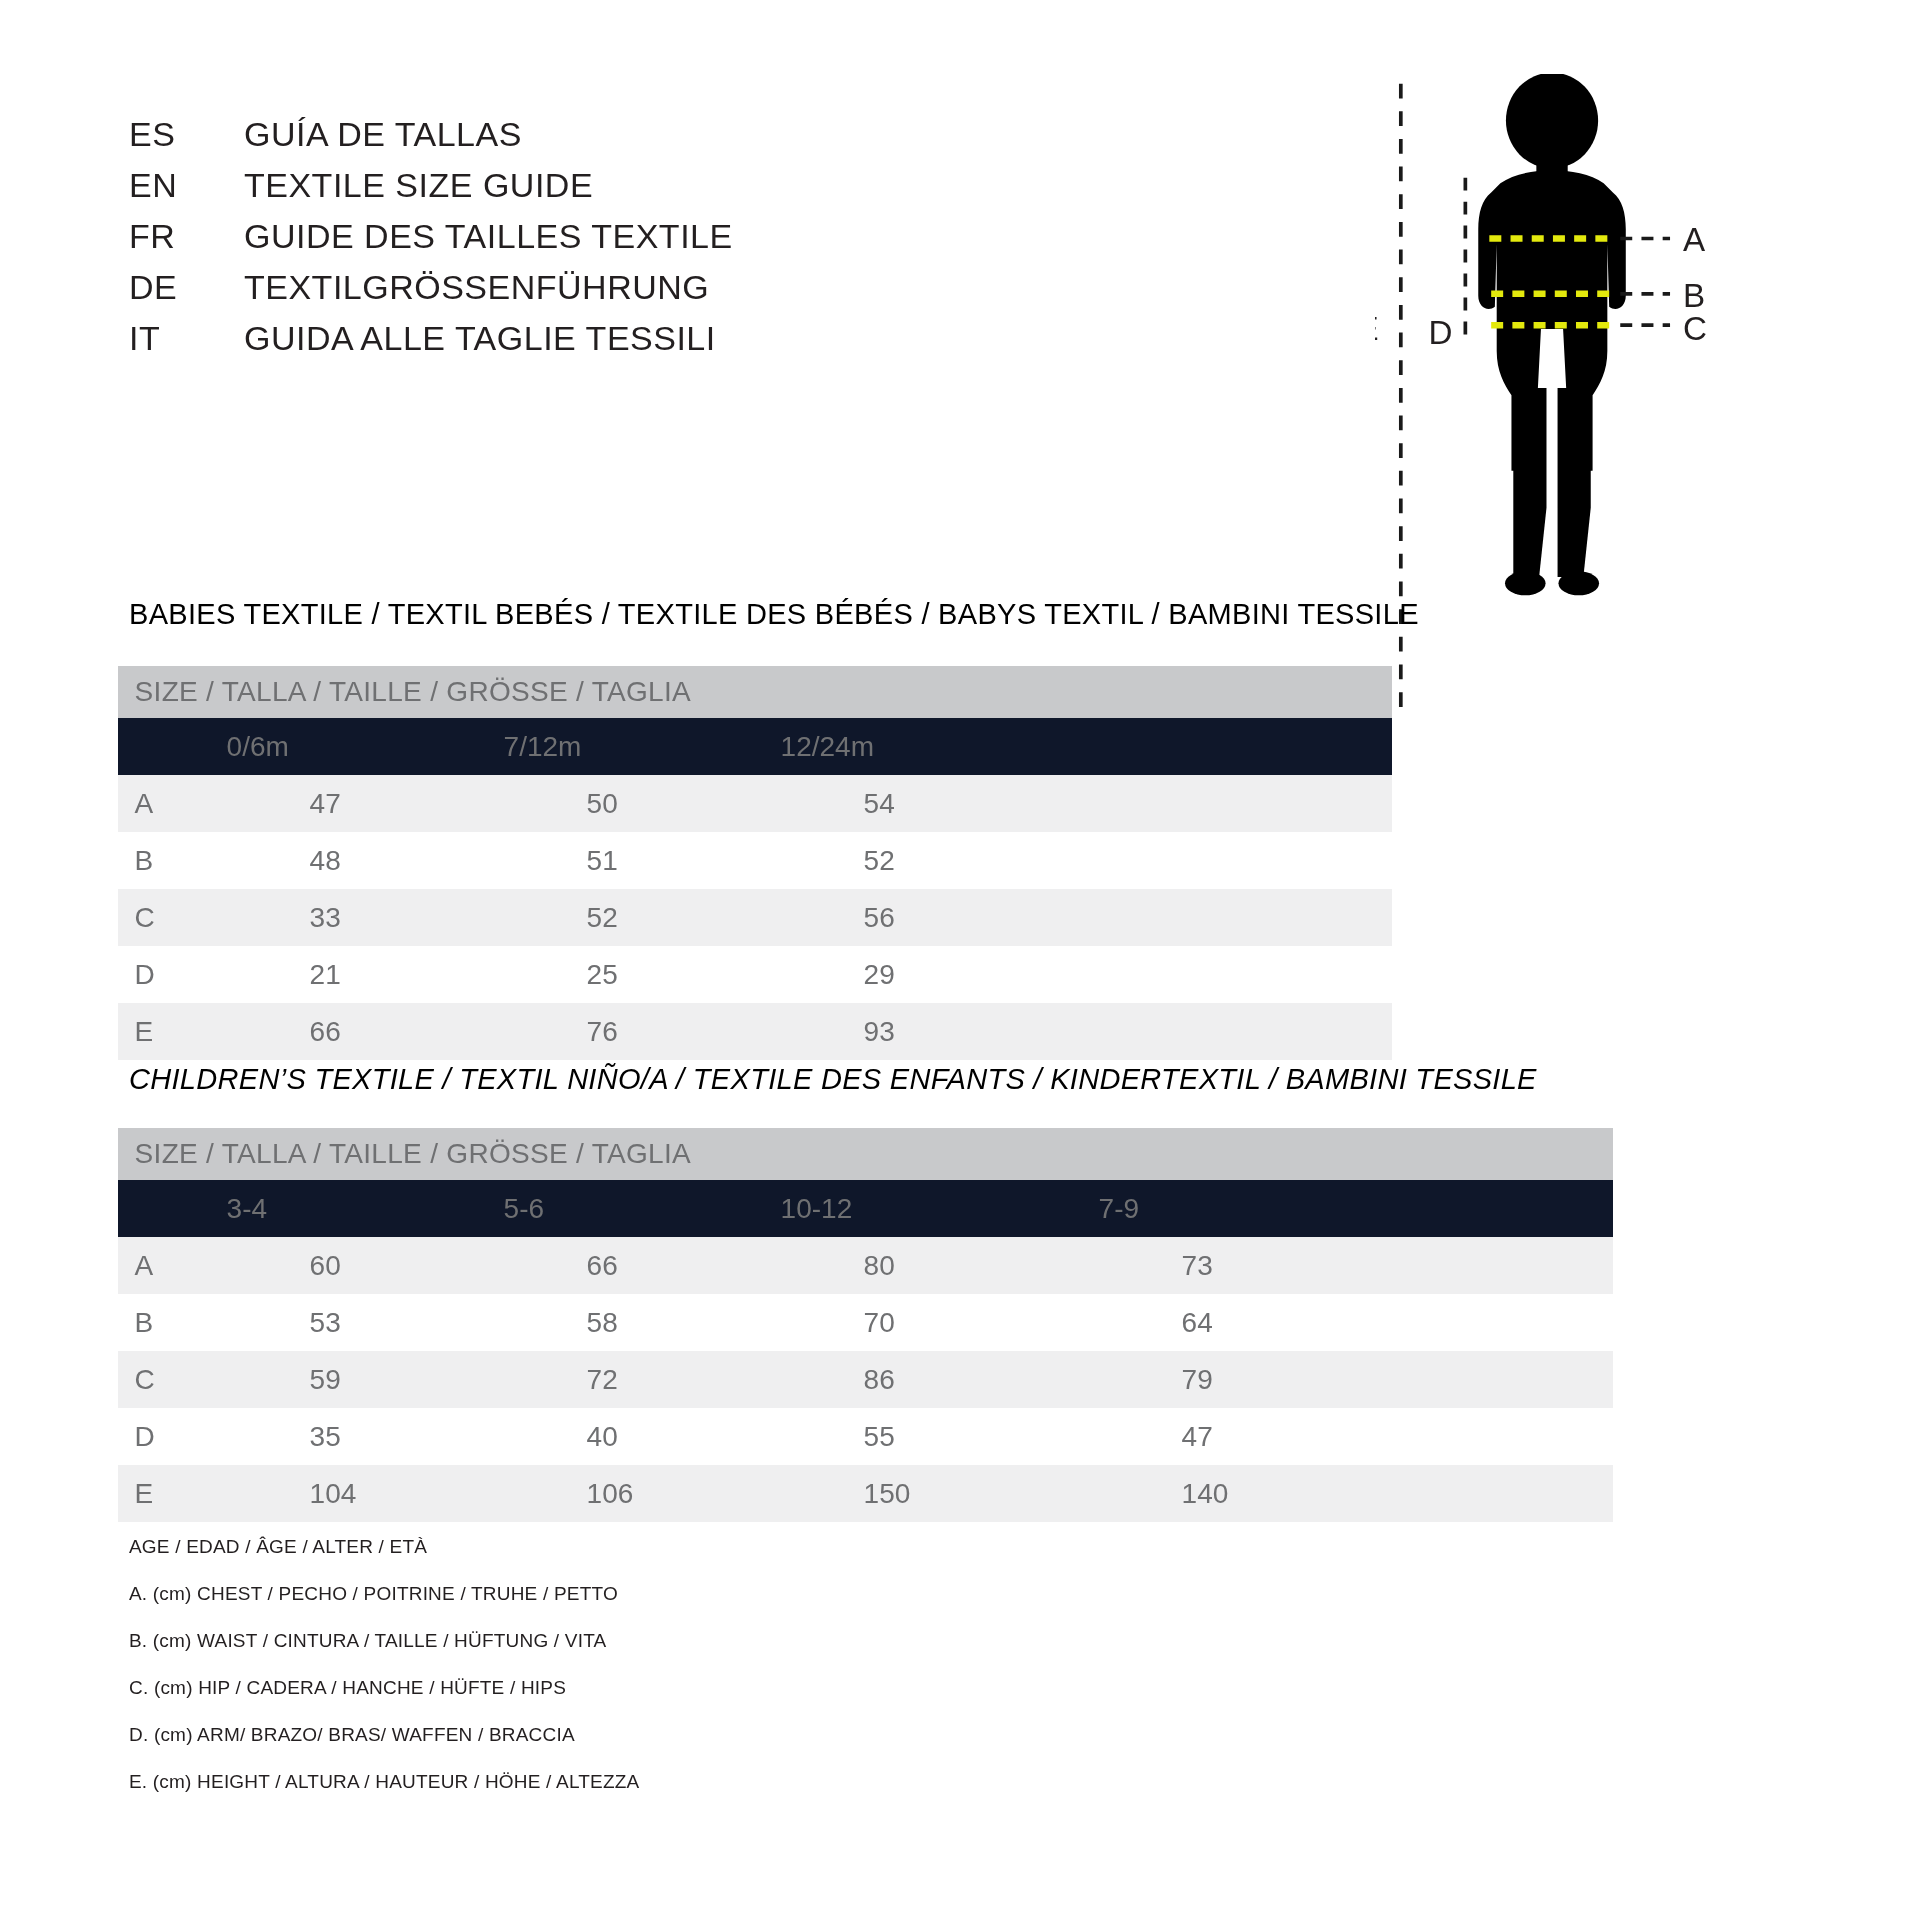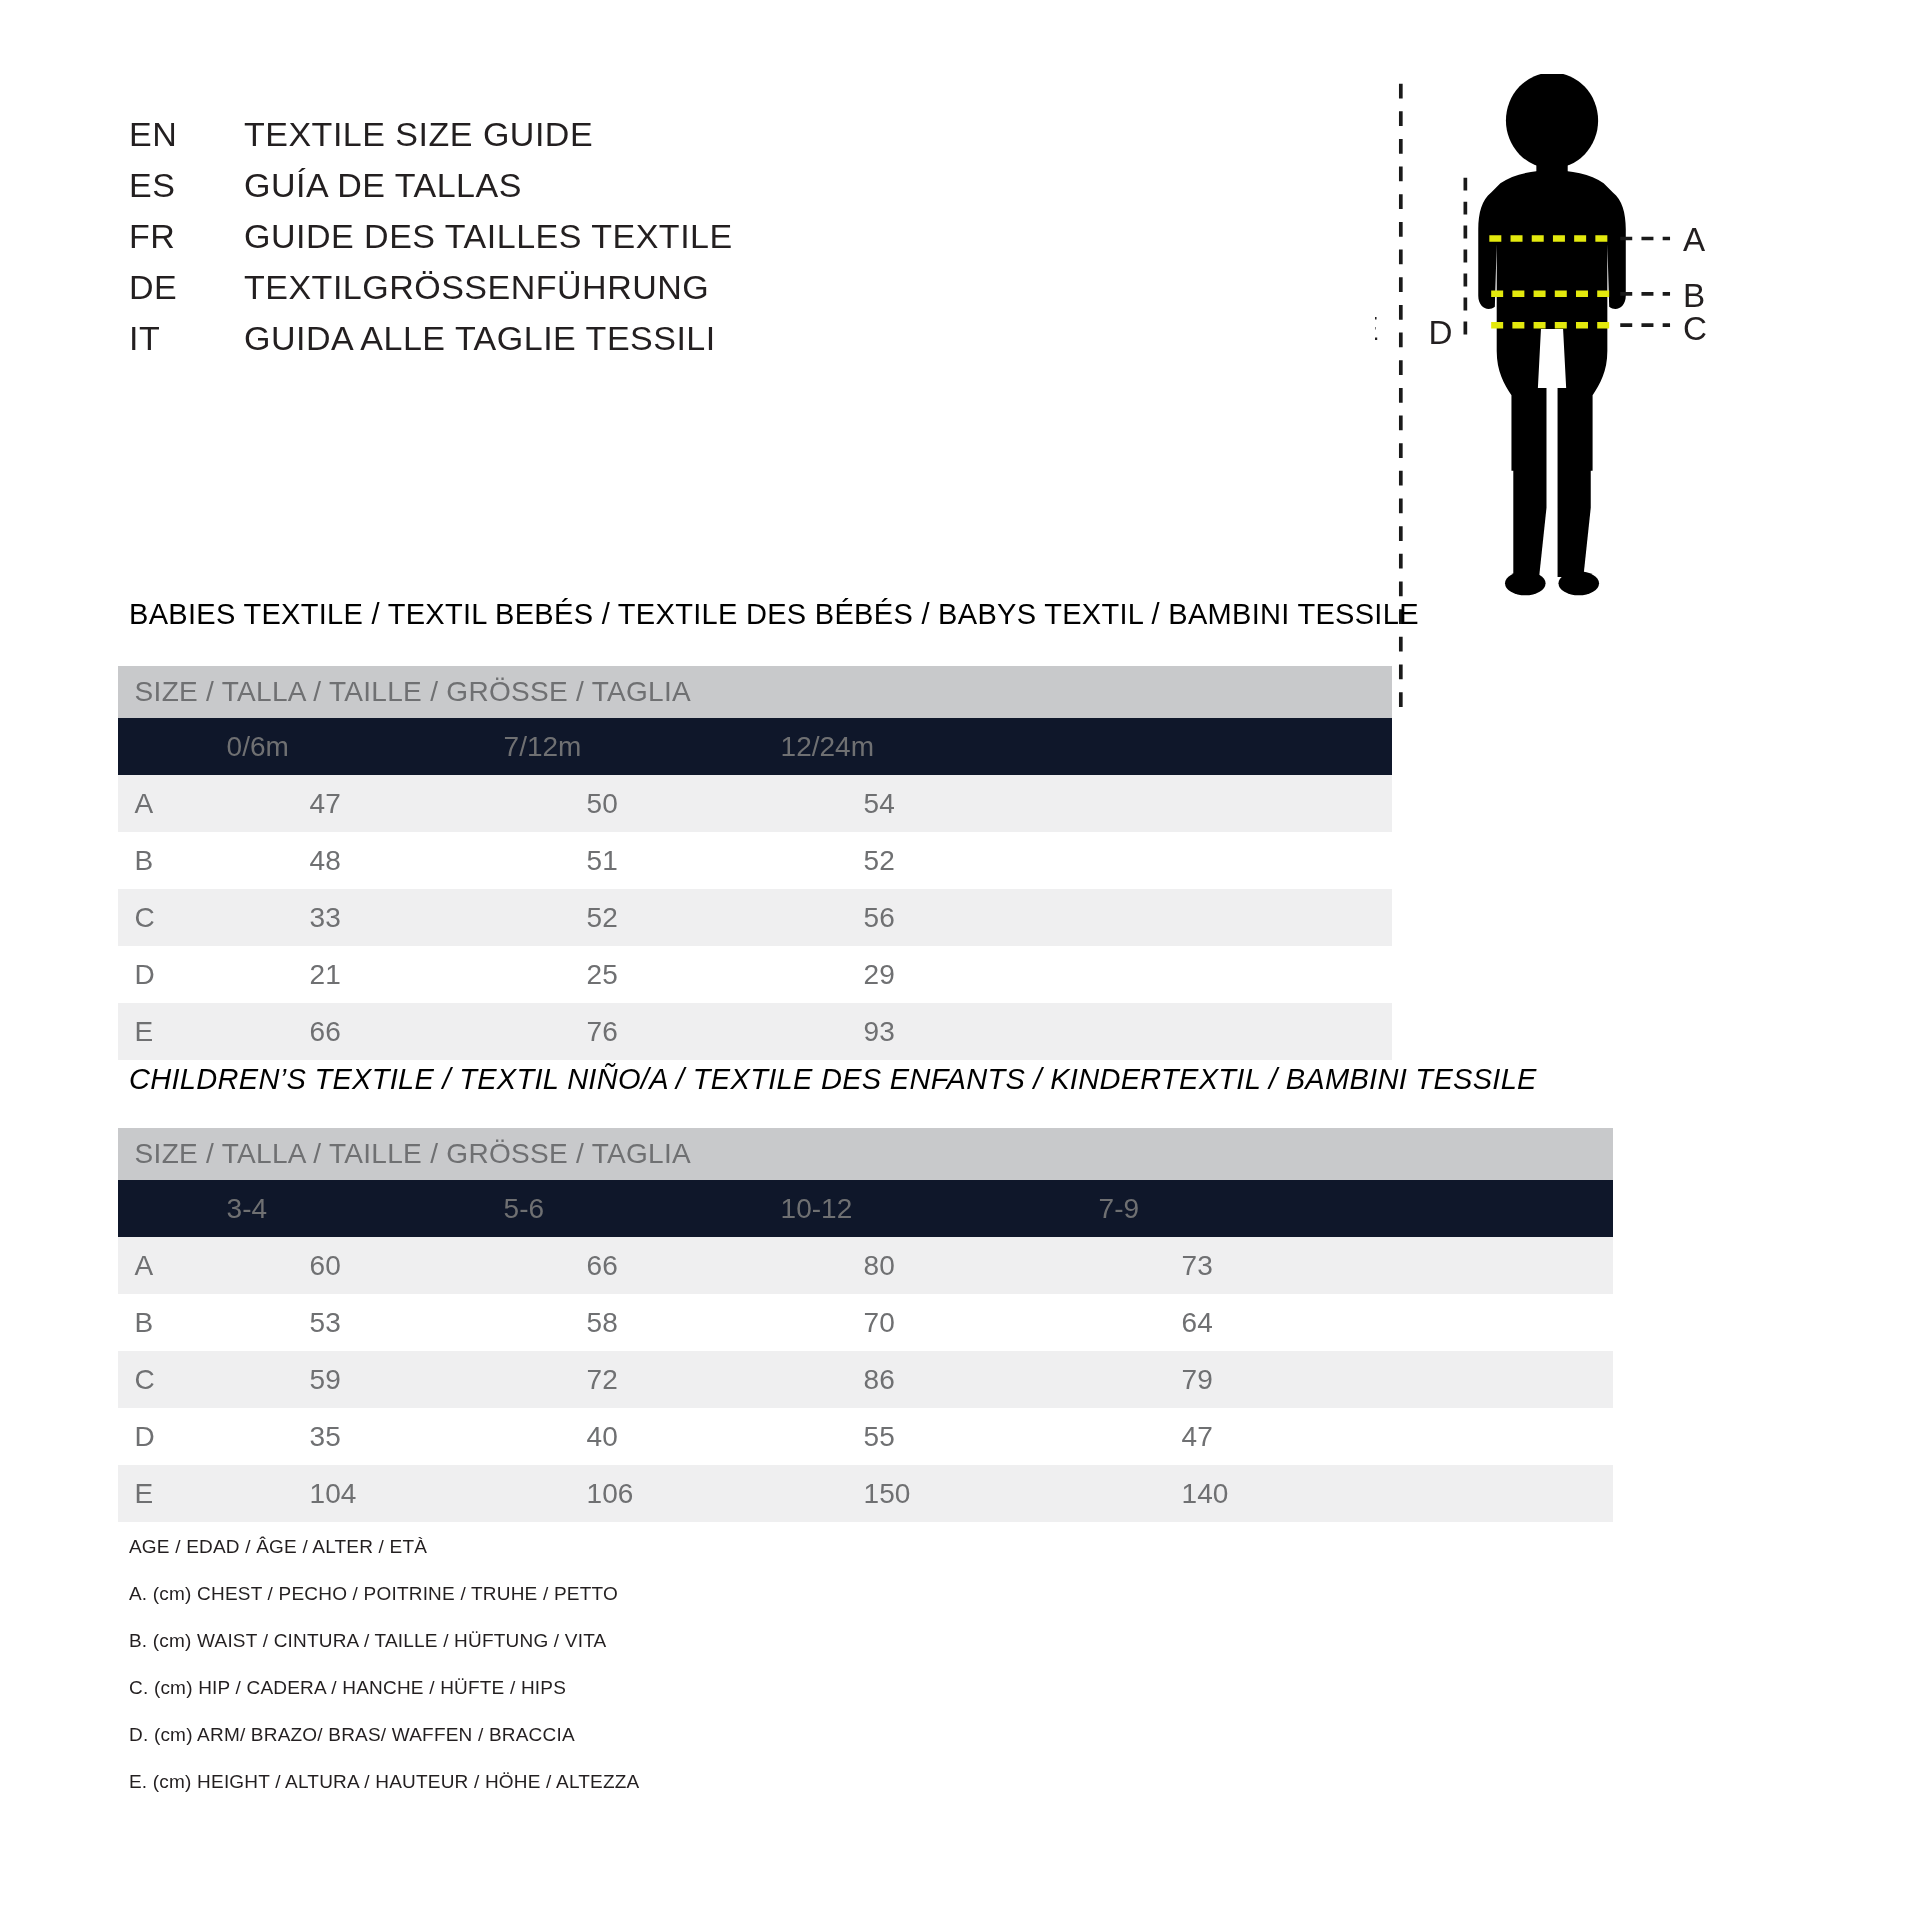--- a/index.html
+++ b/index.html
@@ -126,26 +126,26 @@
     white-space: nowrap;
   }
 </style>
 </head>
 <body>
 
 <div class="page">
 
   <div class="lang-block">
     <div class="lang-row">
+      <div class="lang-code">ES</div>
+      <div class="lang-text">GUÍA DE TALLAS</div>
+    </div>
+    <div class="lang-row">
       <div class="lang-code">EN</div>
       <div class="lang-text">TEXTILE SIZE GUIDE</div>
-    </div>
-    <div class="lang-row">
-      <div class="lang-code">ES</div>
-      <div class="lang-text">GUÍA DE TALLAS</div>
     </div>
     <div class="lang-row">
       <div class="lang-code">FR</div>
       <div class="lang-text">GUIDE DES TAILLES TEXTILE</div>
     </div>
     <div class="lang-row">
       <div class="lang-code">DE</div>
       <div class="lang-text">TEXTILGRÖSSENFÜHRUNG</div>
     </div>
     <div class="lang-row">

